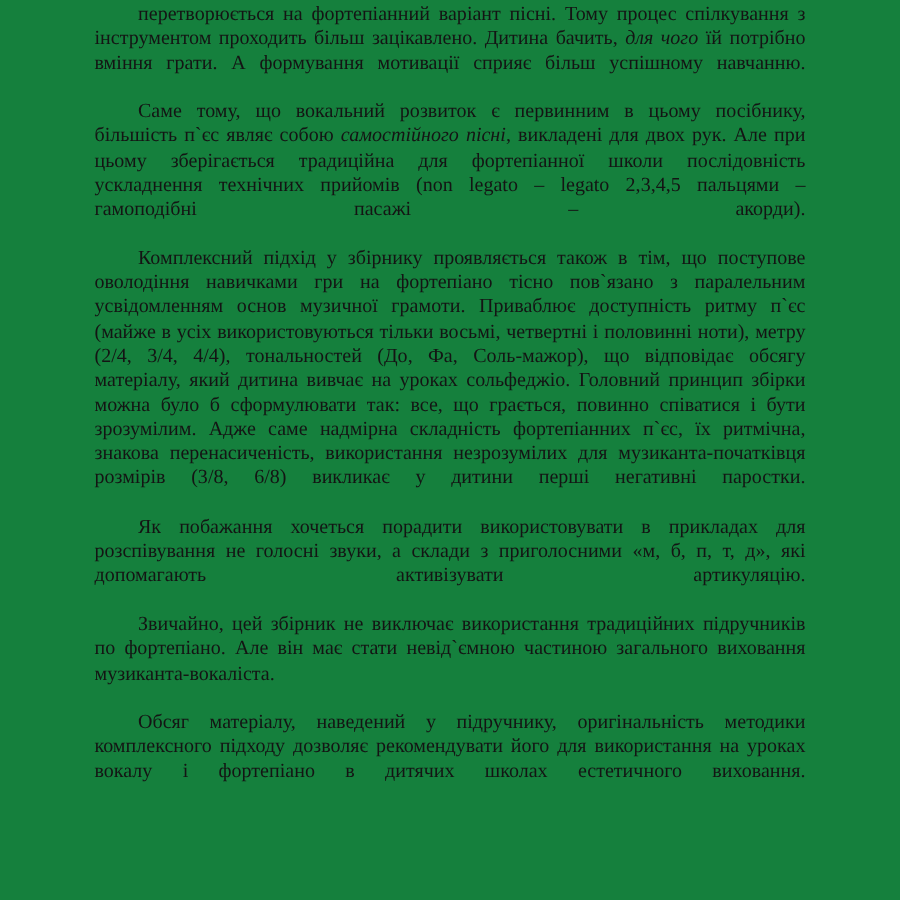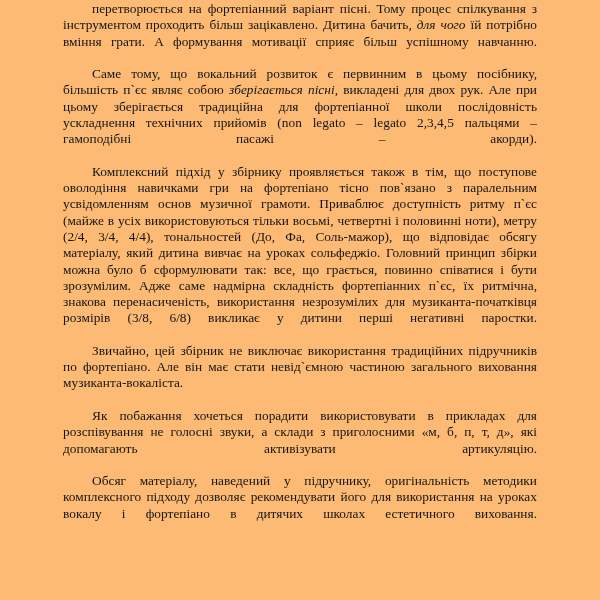--- a/index.html
+++ b/index.html
@@ -13,21 +13,21 @@
     background: #ffffff;
     font-family: "Liberation Serif", "DejaVu Serif", serif;
     color: #141414;
     overflow: hidden;
   }
 
   .page {
     position: relative;
     width: 600px;
     height: 600px;
-    background: #fdba74;
+    background: #15803d;
     box-sizing: border-box;
     padding: 0 63px 0 63px;
     overflow: hidden;
   }
 
   .body-text {
     width: 474px;
     padding-top: 1px;
   }
 
@@ -56,20 +56,20 @@
   }
 </style>
 </head>
 <body>
 
 <div class="page">
 
   <div class="body-text">
 
     <p class="para" id="p1"><span>перетворюється на фортепіанний варіант пісні. Тому процес спілкування з інструментом проходить більш зацікавлено. Дитина бачить, </span><span class="i">для чого</span><span> їй потрібно вміння грати. А формування мотивації сприяє більш успішному навчанню.</span></p>
-    <p class="para" id="p2"><span>Саме тому, що вокальний розвиток є первинним в цьому посібнику, більшість п`єс являє собою </span><span class="i">зберігається пісні</span><span>, викладені для двох рук. Але при цьому зберігається традиційна для фортепіанної школи послідовність ускладнення технічних прийомів (non legato – legato 2,3,4,5 пальцями – гамоподібні пасажі – акорди).</span></p>
+    <p class="para" id="p2"><span>Саме тому, що вокальний розвиток є первинним в цьому посібнику, більшість п`єс являє собою </span><span class="i">самостійного пісні</span><span>, викладені для двох рук. Але при цьому зберігається традиційна для фортепіанної школи послідовність ускладнення технічних прийомів (non legato – legato 2,3,4,5 пальцями – гамоподібні пасажі – акорди).</span></p>
     <p class="para" id="p3"><span>Комплексний підхід у збірнику проявляється також в тім, що поступове оволодіння навичками гри на фортепіано тісно пов`язано з паралельним усвідомленням основ музичної грамоти. Приваблює доступність ритму п`єс (майже в усіх використовуються тільки восьмі, четвертні і половинні ноти), метру (2/4, 3/4, 4/4), тональностей (До, Фа, Соль-мажор), що відповідає обсягу матеріалу, який дитина вивчає на уроках сольфеджіо. Головний принцип збірки можна було б сформулювати так: все, що грається, повинно співатися і бути зрозумілим. Адже саме надмірна складність фортепіанних п`єс, їх ритмічна, знакова перенасиченість, використання незрозумілих для музиканта-початківця розмірів  (3/8, 6/8) викликає у дитини перші негативні паростки.</span></p>
+    <p class="para" id="p7"><span>Як побажання хочеться порадити використовувати в прикладах для розспівування не голосні звуки, а склади з приголосними «м, б, п, т, д», які допомагають активізувати артикуляцію.</span></p>
     <p class="para" id="p6"><span>Звичайно, цей збірник не виключає використання традиційних підручників по фортепіано. Але він має стати невід`ємною частиною загального виховання музиканта-вокаліста.</span></p>
-    <p class="para" id="p7"><span>Як побажання хочеться порадити використовувати в прикладах для розспівування не голосні звуки, а склади з приголосними «м, б, п, т, д», які допомагають активізувати артикуляцію.</span></p>
     <p class="para" id="p8"><span>Обсяг матеріалу, наведений у підручнику, оригінальність методики комплексного підходу дозволяє рекомендувати його для використання на уроках вокалу і фортепіано в дитячих школах естетичного виховання.</span></p>
 
   </div>
 </div>
 
 </body></html>

